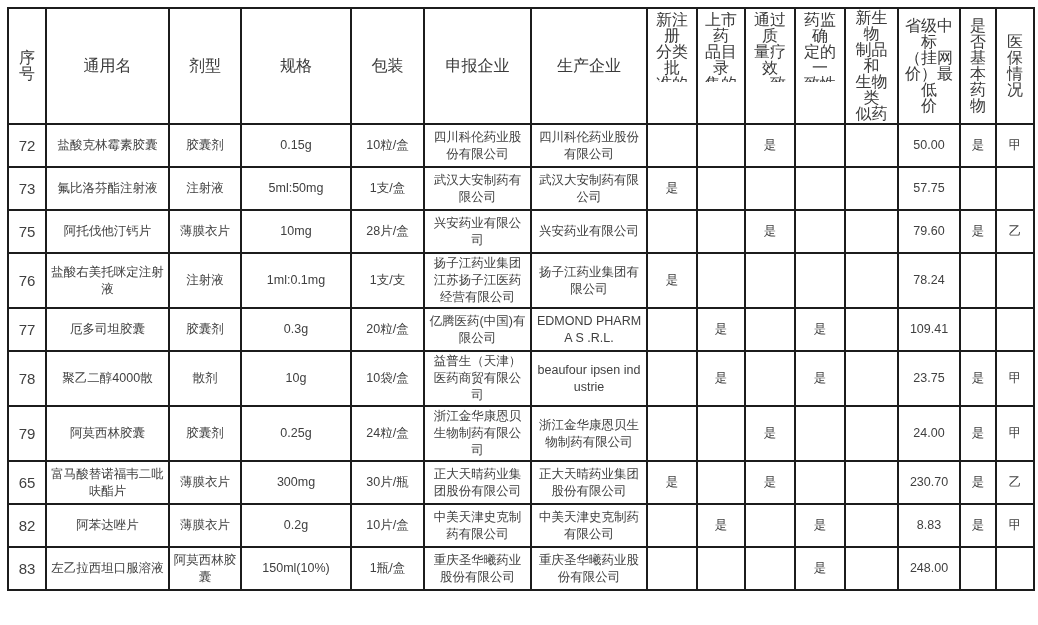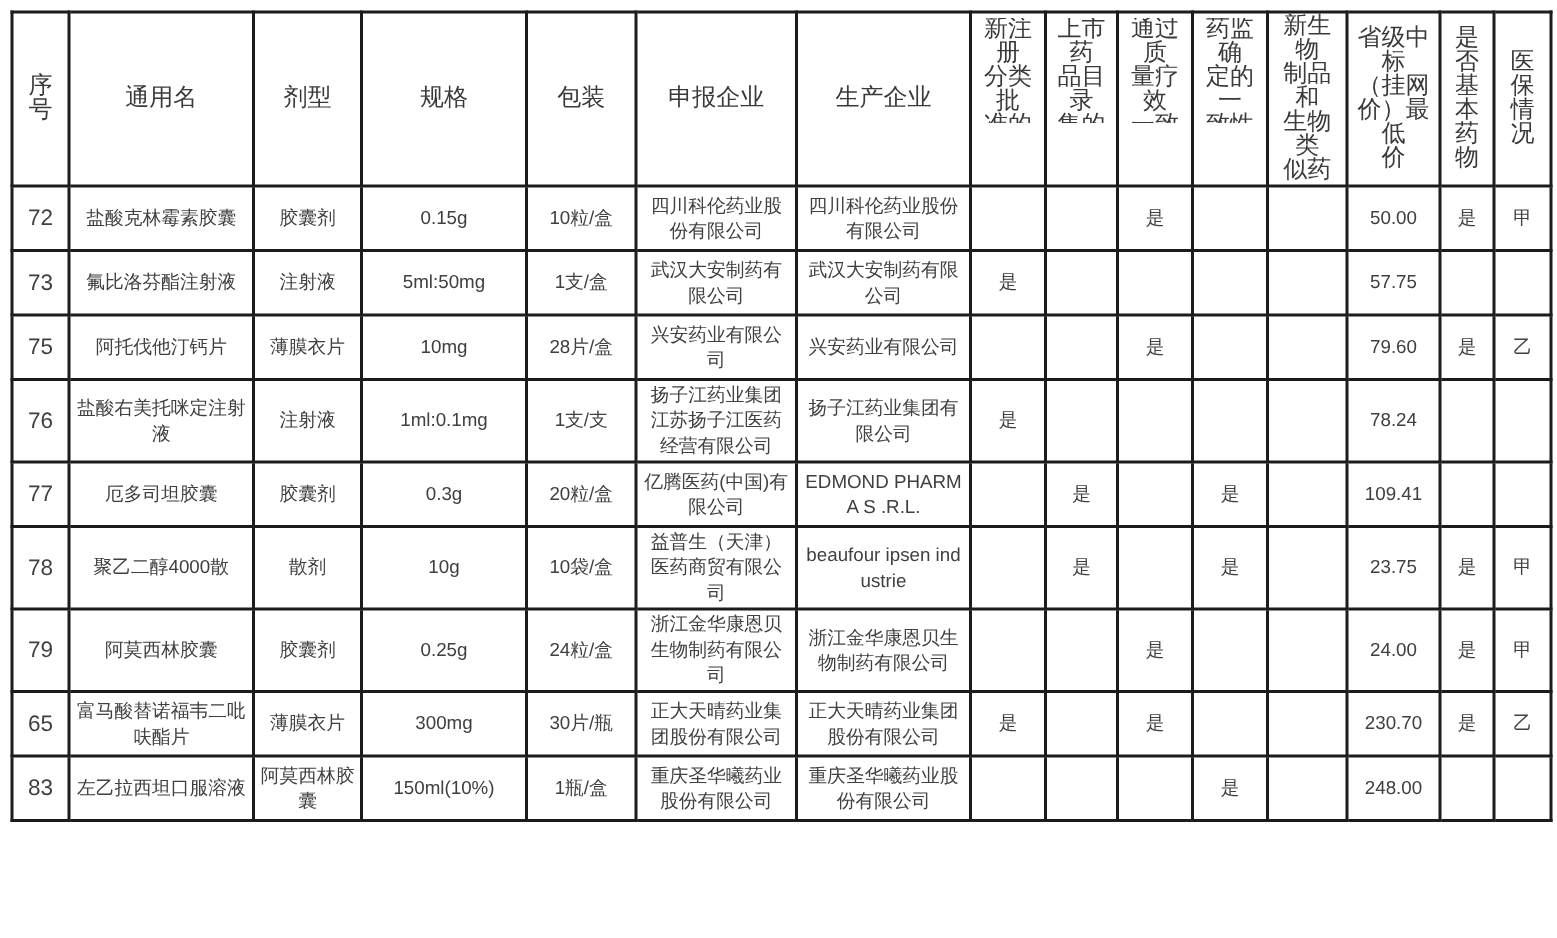--- a/index.html
+++ b/index.html
@@ -254,20 +254,37 @@
           <td class="c7">是</td>
           <td class="c8"></td>
           <td class="c9">是</td>
           <td class="c10"></td>
           <td class="c11"></td>
           <td class="c12">230.70</td>
           <td class="c13">是</td>
           <td class="c14">乙</td>
         </tr>
         <tr>
+          <td class="c0">82</td>
+          <td class="c1">阿苯达唑片</td>
+          <td class="c2">薄膜衣片</td>
+          <td class="c3">0.2g</td>
+          <td class="c4">10片/盒</td>
+          <td class="c5">中美天津史克制药有限公司</td>
+          <td class="c6">中美天津史克制药有限公司</td>
+          <td class="c7"></td>
+          <td class="c8">是</td>
+          <td class="c9"></td>
+          <td class="c10">是</td>
+          <td class="c11"></td>
+          <td class="c12">8.83</td>
+          <td class="c13">是</td>
+          <td class="c14">甲</td>
+        </tr>
+        <tr>
           <td class="c0">83</td>
           <td class="c1">左乙拉西坦口服溶液</td>
           <td class="c2">阿莫西林胶囊</td>
           <td class="c3">150ml(10%)</td>
           <td class="c4">1瓶/盒</td>
           <td class="c5">重庆圣华曦药业股份有限公司</td>
           <td class="c6">重庆圣华曦药业股份有限公司</td>
           <td class="c7"></td>
           <td class="c8"></td>
           <td class="c9"></td>

